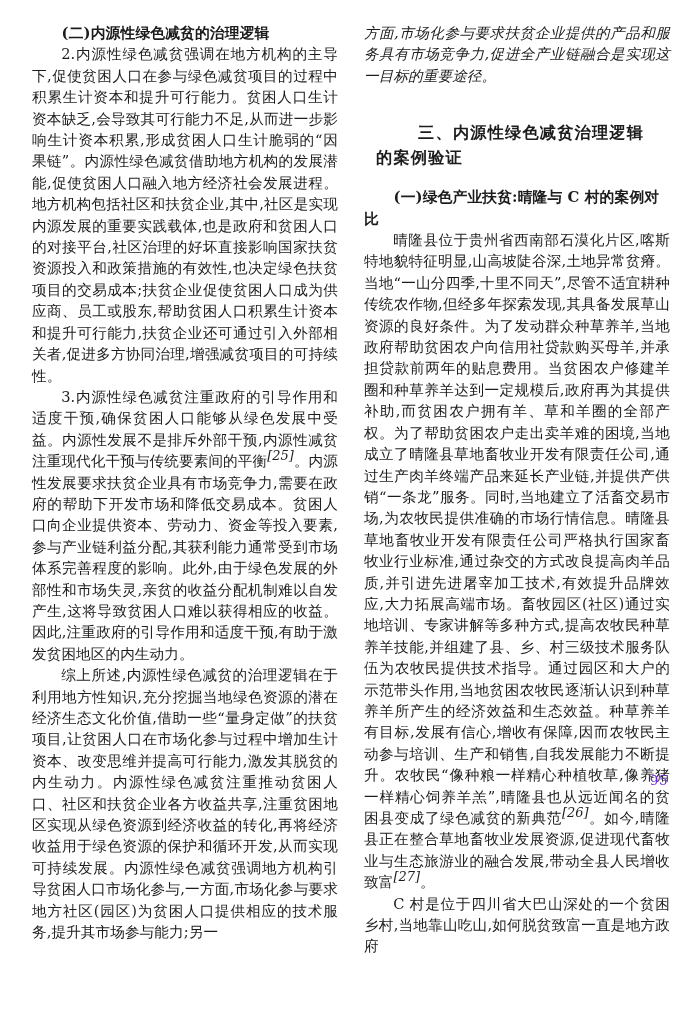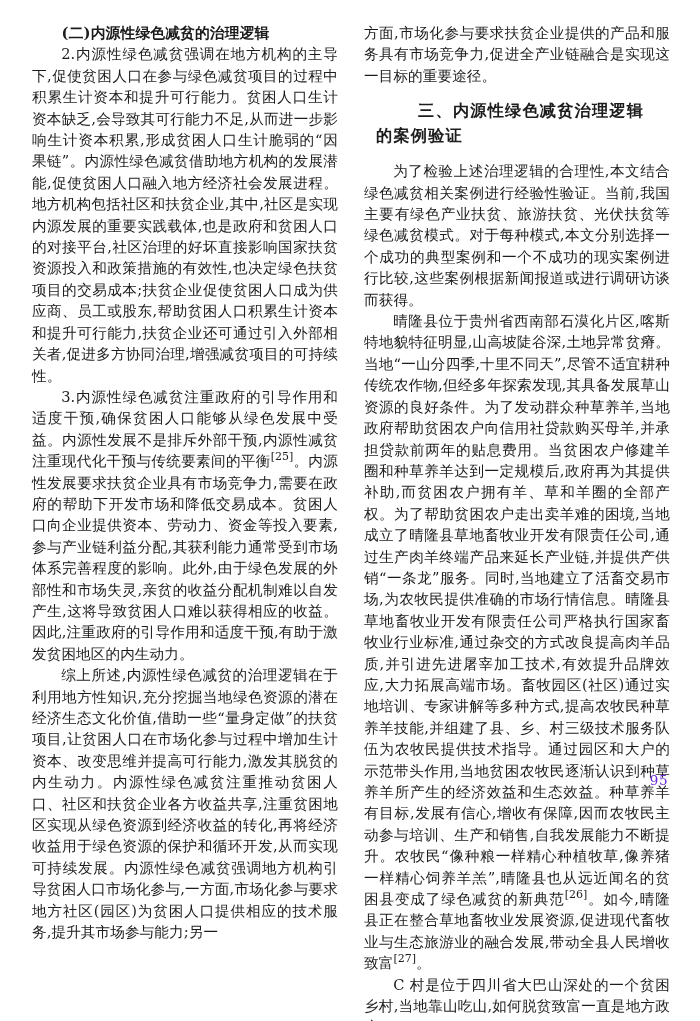--- a/index.html
+++ b/index.html
@@ -36,21 +36,21 @@
   .para {
     font-size: 14.6px;
     line-height: 21.4px;
     text-align: justify;
     text-justify: inter-character;
     margin: 0;
     letter-spacing: 0.1px;
     text-indent: 2em;
     word-break: break-all;
   }
-  .para.noindent { text-indent: 0; }
+  .para.noindent { text-indent: 0; font-style: italic; }
 
   .heading-sub {
     font-size: 14.8px;
     line-height: 21.4px;
     font-weight: bold;
     margin: 0;
     text-indent: 2em;
     letter-spacing: 0.1px;
   }
 
@@ -60,24 +60,25 @@
     font-weight: bold;
     margin: 12px;
     text-indent: 2.6em;
     letter-spacing: 1.2px;
     word-break: break-all;
   }
   .spacer-lg { height: 22px; }
   .spacer-sm { height: 4px; }
 
   sup.ref {
-    font-size: 11px;
+    font-size: 13px;
     vertical-align: super;
     line-height: 0;
     letter-spacing: 0;
+    font-style: italic;
   }
 
   .page-number {
     position: absolute;
     right: 32px;
     bottom: 12px;
     font-size: 13.5px;
     font-family: "DejaVu Serif", "Liberation Serif", serif;
     color: #6d28d9;
     letter-spacing: 0.5px;
@@ -94,21 +95,21 @@
       <p class="para">2.内源性绿色减贫强调在地方机构的主导下,促使贫困人口在参与绿色减贫项目的过程中积累生计资本和提升可行能力。贫困人口生计资本缺乏,会导致其可行能力不足,从而进一步影响生计资本积累,形成贫困人口生计脆弱的“因果链”。内源性绿色减贫借助地方机构的发展潜能,促使贫困人口融入地方经济社会发展进程。地方机构包括社区和扶贫企业,其中,社区是实现内源发展的重要实践载体,也是政府和贫困人口的对接平台,社区治理的好坏直接影响国家扶贫资源投入和政策措施的有效性,也决定绿色扶贫项目的交易成本;扶贫企业促使贫困人口成为供应商、员工或股东,帮助贫困人口积累生计资本和提升可行能力,扶贫企业还可通过引入外部相关者,促进多方协同治理,增强减贫项目的可持续性。</p>
       <p class="para">3.内源性绿色减贫注重政府的引导作用和适度干预,确保贫困人口能够从绿色发展中受益。内源性发展不是排斥外部干预,内源性减贫注重现代化干预与传统要素间的平衡<sup class="ref">[25]</sup>。内源性发展要求扶贫企业具有市场竞争力,需要在政府的帮助下开发市场和降低交易成本。贫困人口向企业提供资本、劳动力、资金等投入要素,参与产业链利益分配,其获利能力通常受到市场体系完善程度的影响。此外,由于绿色发展的外部性和市场失灵,亲贫的收益分配机制难以自发产生,这将导致贫困人口难以获得相应的收益。因此,注重政府的引导作用和适度干预,有助于激发贫困地区的内生动力。</p>
       <p class="para">综上所述,内源性绿色减贫的治理逻辑在于利用地方性知识,充分挖掘当地绿色资源的潜在经济生态文化价值,借助一些“量身定做”的扶贫项目,让贫困人口在市场化参与过程中增加生计资本、改变思维并提高可行能力,激发其脱贫的内生动力。内源性绿色减贫注重推动贫困人口、社区和扶贫企业各方收益共享,注重贫困地区实现从绿色资源到经济收益的转化,再将经济收益用于绿色资源的保护和循环开发,从而实现可持续发展。内源性绿色减贫强调地方机构引导贫困人口市场化参与,一方面,市场化参与要求地方社区(园区)为贫困人口提供相应的技术服务,提升其市场参与能力;另一</p>
     </div>
 
     <div class="col">
       <p class="para noindent">方面,市场化参与要求扶贫企业提供的产品和服务具有市场竞争力,促进全产业链融合是实现这一目标的重要途径。</p>
       <div class="spacer-lg"></div>
       <h2 class="heading-main">三、内源性绿色减贫治理逻辑的案例验证</h2>
       <div class="spacer-sm"></div>
-      <p class="para">为了检验上述治理逻辑的合理性,本文结合绿色减贫相关案例进行经验性验证。当前,我国主要有绿色产业扶贫、旅游扶贫、光伏扶贫等绿色减贫模式。对于每种模式,本文分别选择一个成功的典型案例和一个不成功的现实案例进行比较,这些案例根据新闻报道或进行调研访谈而获得。</p>
+      <h3 class="heading-sub">(一)绿色产业扶贫:晴隆与 C 村的案例对比</h3>
       <p class="para">晴隆县位于贵州省西南部石漠化片区,喀斯特地貌特征明显,山高坡陡谷深,土地异常贫瘠。当地“一山分四季,十里不同天”,尽管不适宜耕种传统农作物,但经多年探索发现,其具备发展草山资源的良好条件。为了发动群众种草养羊,当地政府帮助贫困农户向信用社贷款购买母羊,并承担贷款前两年的贴息费用。当贫困农户修建羊圈和种草养羊达到一定规模后,政府再为其提供补助,而贫困农户拥有羊、草和羊圈的全部产权。为了帮助贫困农户走出卖羊难的困境,当地成立了晴隆县草地畜牧业开发有限责任公司,通过生产肉羊终端产品来延长产业链,并提供产供销“一条龙”服务。同时,当地建立了活畜交易市场,为农牧民提供准确的市场行情信息。晴隆县草地畜牧业开发有限责任公司严格执行国家畜牧业行业标准,通过杂交的方式改良提高肉羊品质,并引进先进屠宰加工技术,有效提升品牌效应,大力拓展高端市场。畜牧园区(社区)通过实地培训、专家讲解等多种方式,提高农牧民种草养羊技能,并组建了县、乡、村三级技术服务队伍为农牧民提供技术指导。通过园区和大户的示范带头作用,当地贫困农牧民逐渐认识到种草养羊所产生的经济效益和生态效益。种草养羊有目标,发展有信心,增收有保障,因而农牧民主动参与培训、生产和销售,自我发展能力不断提升。农牧民“像种粮一样精心种植牧草,像养猪一样精心饲养羊羔”,晴隆县也从远近闻名的贫困县变成了绿色减贫的新典范<sup class="ref">[26]</sup>。如今,晴隆县正在整合草地畜牧业发展资源,促进现代畜牧业与生态旅游业的融合发展,带动全县人民增收致富<sup class="ref">[27]</sup>。</p>
       <p class="para">C 村是位于四川省大巴山深处的一个贫困乡村,当地靠山吃山,如何脱贫致富一直是地方政府</p>
     </div>
 
   </div>
 
   <div class="page-number">95</div>
 </div>
 
 </body></html>

